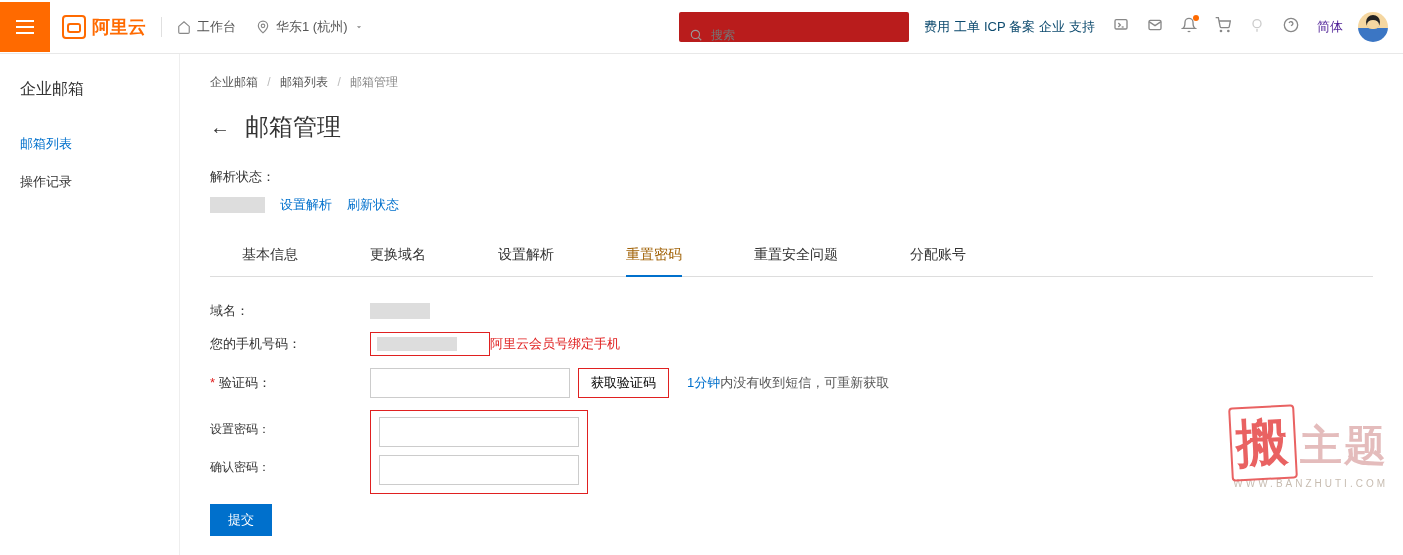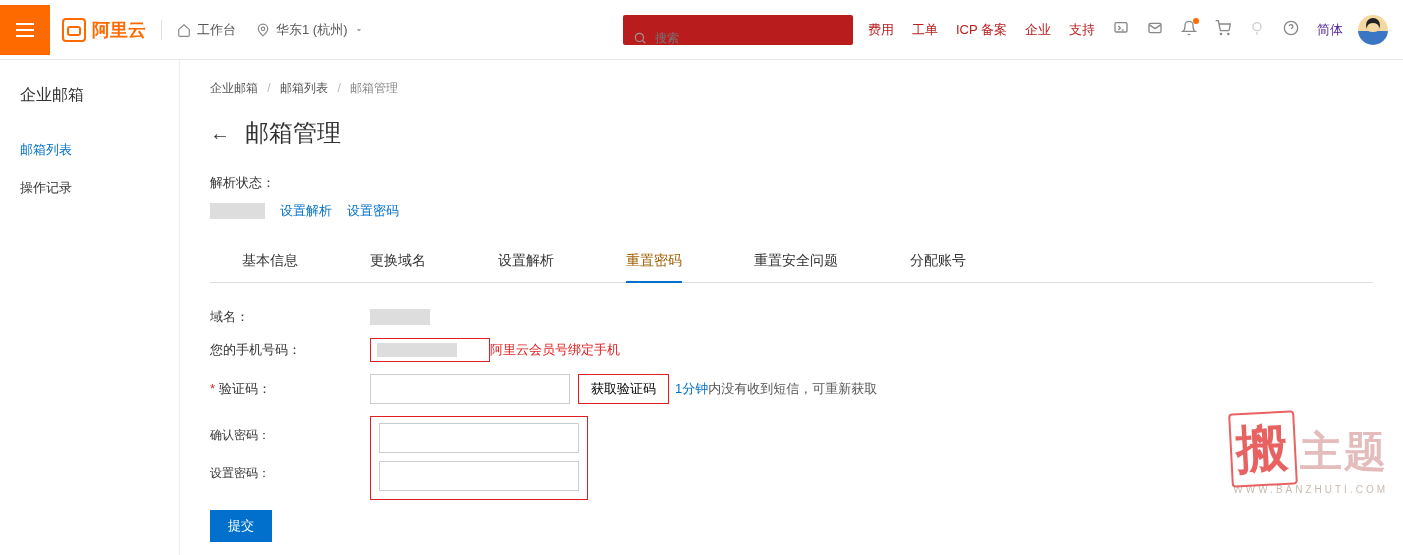--- a/index.html
+++ b/index.html
@@ -1,34 +1,34 @@
 <!DOCTYPE html>
 <html><head>
 <meta charset="utf-8">
 <style>
 * { margin: 0; padding: 0; box-sizing: border-box; }
 body { font-family: -apple-system, BlinkMacSystemFont, "PingFang SC", "Microsoft YaHei", sans-serif; font-size: 12px; color: #333; background: #fff; width: 1403px; }
-.header { height: 60px; background: #fff; border-bottom: 1px solid #e8e8e8; display: flex; align-items: center; }
+.header { height: 54px; background: #fff; border-bottom: 1px solid #e8e8e8; display: flex; align-items: center; }
 .hamburger { width: 50px; height: 50px; background: #ff6a00; display: flex; align-items: center; justify-content: center; cursor: pointer; }
 .hamburger-lines { width: 18px; height: 14px; display: flex; flex-direction: column; justify-content: space-between; }
 .hamburger-lines span { display: block; height: 2px; background: #fff; }
 .logo { margin-left: 12px; display: flex; align-items: center; color: #ff6a00; font-size: 18px; font-weight: bold; }
 .logo-icon { width: 24px; height: 24px; margin-right: 6px; border: 2px solid #ff6a00; border-radius: 4px; position: relative; }
 .logo-icon::before { content: ""; position: absolute; left: 3px; top: 6px; width: 6px; height: 6px; border: 2px solid #ff6a00; border-right: none; border-radius: 3px 0 0 3px; }
 .logo-icon::after { content: ""; position: absolute; right: 3px; top: 6px; width: 6px; height: 6px; border: 2px solid #ff6a00; border-left: none; border-radius: 0 3px 3px 0; }
 .divider { width: 1px; height: 20px; background: #e0e0e0; margin: 0 15px; }
 .workbench { display: flex; align-items: center; color: #555; cursor: pointer; font-size: 13px; }
 .workbench svg { margin-right: 6px; }
 .region { display: flex; align-items: center; color: #555; margin-left: 20px; cursor: pointer; font-size: 13px; }
 .region svg { margin-right: 6px; }
 .region-arrow { margin-left: 6px; }
 .spacer { flex: 1; }
 .search-wrap { width: 230px; height: 30px; background: #b91c1c; border-radius: 2px; display: flex; align-items: flex-end; padding: 0 10px; margin-right: 15px; }
 .search-wrap input { border: none; background: transparent; outline: none; flex: 1; font-size: 12px; margin-left: 8px; }
-.top-links { display: flex; gap: 18px; color: #b91c1c; font-size: 13px; }
+.top-links { display: flex; gap: 4px; color: #0c4a6e; font-size: 13px; }
 .top-links span { cursor: pointer; }
 .top-icons { display: flex; align-items: center; gap: 18px; margin-left: 18px; margin-right: 18px; }
 .top-icon { color: #888; cursor: pointer; position: relative; }
 .badge-dot { position: absolute; top: -2px; right: -2px; width: 6px; height: 6px; background: #ff6a00; border-radius: 50%; }
 .lang { color: #4c1d95; font-size: 13px; cursor: pointer; margin-right: 15px; }
 .avatar { width: 30px; height: 30px; border-radius: 50%; background: linear-gradient(180deg, #f5d7a1 0%, #f5d7a1 55%, #3b76c4 55%, #3b76c4 100%); margin-right: 15px; cursor: pointer; position: relative; overflow: hidden; }
 .avatar::before { content:""; position:absolute; top:3px; left:50%; transform:translateX(-50%); width:14px; height:14px; background:#222; border-radius:50%; }
 .avatar::after { content:""; position:absolute; top:8px; left:50%; transform:translateX(-50%); width:12px; height:9px; background:#f5d7a1; border-radius:50% 50% 40% 40%; }
 .main { display: flex; min-height: 505px; }
 .sidebar { width: 180px; border-right: 1px solid #eee; padding-top: 25px; }
@@ -52,21 +52,21 @@
 .form-label { width: 160px; color: #333; }
 .form-label .req { color: #e02020; margin-right: 4px; }
 .form-value { display: flex; align-items: center; }
 .redact2 { width: 60px; height: 16px; background: #ddd; display: inline-block; vertical-align: middle; }
 .form-input { width: 200px; height: 30px; border: 1px solid #ccc; padding: 0 8px; outline: none; }
 .phone-box { width: 120px; height: 24px; border: 1px solid #e02020; display: flex; align-items: center; padding: 0 6px; }
 .phone-redact { width: 80px; height: 14px; background: #ddd; }
 .hint-red { color: #e02020; font-size: 13px; }
 .get-code-btn { height: 30px; padding: 0 12px; border: 1px solid #ccc; background: #fff; cursor: pointer; margin-left: 8px; font-size: 13px; }
 .red-border-btn { border: 1px solid #e02020; }
-.code-hint { margin-left: 6px; font-size: 13px; color: #555; }
+.code-hint { margin-left: 18px; font-size: 13px; color: #555; }
 .code-hint .blue { color: #0070cc; }
 .input-red-wrap { border: 1px solid #e02020; padding: 6px 8px 8px 8px; display: inline-block; }
 .input-red-wrap .form-input { display: block; }
 .input-red-wrap .form-input + .form-input { margin-top: 8px; }
 .form-row-gap { height: 38px; }
 .submit-btn { background: #0070cc; color: #fff; border: none; height: 32px; padding: 0 18px; font-size: 13px; cursor: pointer; margin-top: 10px; }
 .watermark { position: absolute; right: 15px; bottom: 70px; opacity: 0.7; text-align: right; pointer-events: none; }
 .wm-main { font-size: 42px; color: #d9a1a1; font-family: serif; font-weight: bold; letter-spacing: 2px; }
 .wm-main .accent { color: #e02020; font-size: 52px; border: 2px solid #e02020; padding: 0 4px; border-radius: 4px; display: inline-block; transform: rotate(-3deg); margin-right: 4px; }
 .wm-sub { font-size: 10px; color: #b0a090; letter-spacing: 3px; margin-top: -2px; }
@@ -185,21 +185,21 @@
       <span class="back-arrow">←</span>
       <span>邮箱管理</span>
     </div>
 
     <div class="status-row">
       <span>解析状态：</span>
     </div>
     <div class="status-row">
       <div class="redact"></div>
       <a>设置解析</a>
-      <a>设置密码</a>
+      <a>刷新状态</a>
     </div>
 
     <div class="tabs">
       <div class="tab">基本信息</div>
       <div class="tab">更换域名</div>
       <div class="tab">设置解析</div>
       <div class="tab active">重置密码</div>
       <div class="tab">重置安全问题</div>
       <div class="tab">分配账号</div>
     </div>
@@ -226,22 +226,22 @@
       <div class="form-label"><span class="req">*</span><span>验证码：</span></div>
       <div class="form-value">
         <input type="text" class="form-input" style="">
         <button class="get-code-btn red-border-btn">获取验证码</button>
         <span class="code-hint"><span class="blue">1分钟</span><span>内没有收到短信，可重新获取</span></span>
       </div>
     </div>
 
     <div style="display:flex;">
       <div style="width:160px;">
+        <div class="form-row-gap form-label" style="display:flex;align-items:center;">设置密码：</div>
         <div class="form-row-gap form-label" style="display:flex;align-items:center;">确认密码：</div>
-        <div class="form-row-gap form-label" style="display:flex;align-items:center;">设置密码：</div>
       </div>
       <div class="input-red-wrap">
         <input type="password" class="form-input" style="">
         <input type="password" class="form-input" style="">
       </div>
     </div>
 
     <button class="submit-btn">提交</button>
   </div>
 

